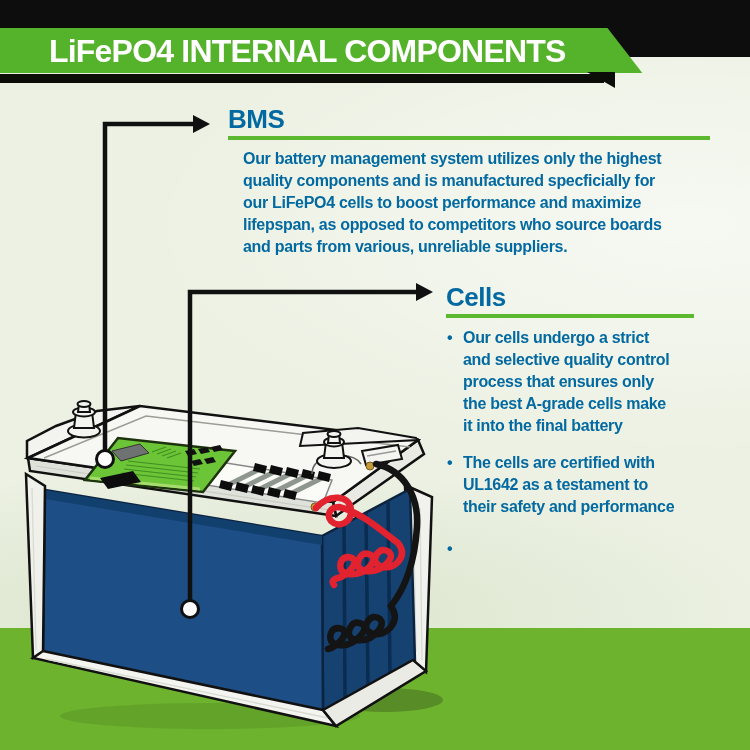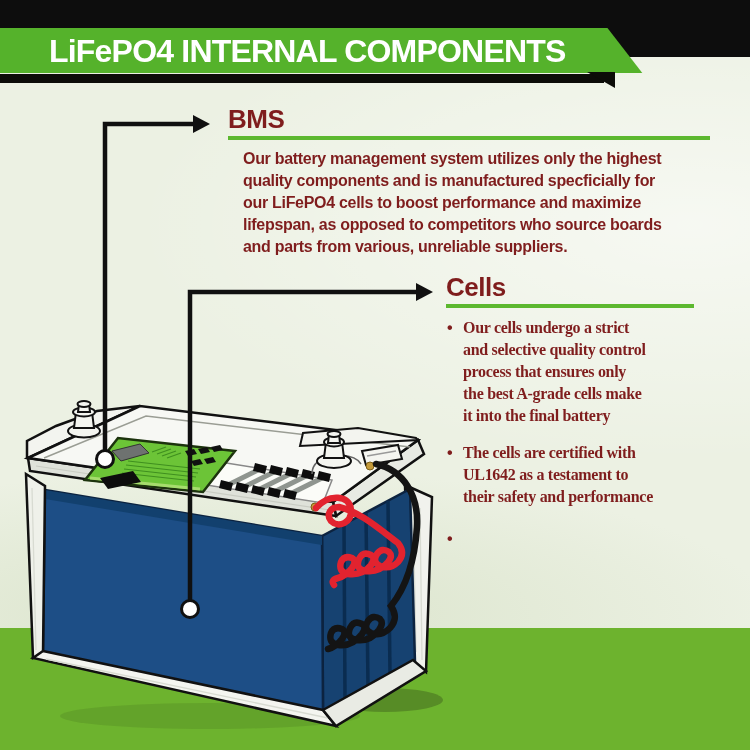--- a/index.html
+++ b/index.html
@@ -22,32 +22,32 @@
   .banner-title{position:absolute;left:49px;top:0;height:45px;line-height:46px;
     color:#ffffff;font-weight:bold;font-size:32px;letter-spacing:-0.8px;white-space:nowrap;}
   .banner-shadow{position:absolute;left:0;top:74px;width:604px;height:9px;background:#0c0c08;}
   .banner-fold{position:absolute;left:587px;top:72px;width:28px;height:16px;background:#0c0c08;
     clip-path:polygon(0 0,100% 0,100% 100%);}
 
   
   .footer-bar{position:absolute;left:0;top:628px;width:750px;height:122px;background:#6db32e;z-index:1;}
 
   
-  .section{position:absolute;z-index:3;color:#7f1d1d;}
+  .section{position:absolute;z-index:3;color:#0369a1;}
   .sec-title{font-size:26px;font-weight:bold;letter-spacing:-0.5px;line-height:28px;margin:0;}
   .sec-underline{height:4px;background:#5cb82f;margin-top:3px;}
   .bms-sec{left:228px;top:105px;width:482px;}
   .bms-body{margin:8px 0 12px 15px;width:468px;font-size:16px;font-weight:bold;
     line-height:22px;letter-spacing:-0.3px;white-space:pre-line;}
-  .cells-sec{left:446px;top:273px;width:248px;}
+  .cells-sec{left:446px;top:283px;width:248px;}
   .cells-list{list-style:none;margin:9px 0 0 0;padding:0;width:250px;}
   .cells-list li{position:relative;padding-left:17px;margin-bottom:15px;
     font-size:16px;font-weight:bold;line-height:22px;letter-spacing:-0.3px;}
   .cells-list li .dot{position:absolute;left:1px;top:0;}
-  .cells-list li .bullet-text{white-space:pre-line;font-family:Liberation Serif, serif;}
+  .cells-list li .bullet-text{white-space:pre-line;}
   .cells-list li:nth-child(2){margin-bottom:20px;}
 
   
   .illustration{position:absolute;left:0;top:0;z-index:2;pointer-events:none;}
 </style>
 </head>
 <body>
 
 <div class="stage">
 

